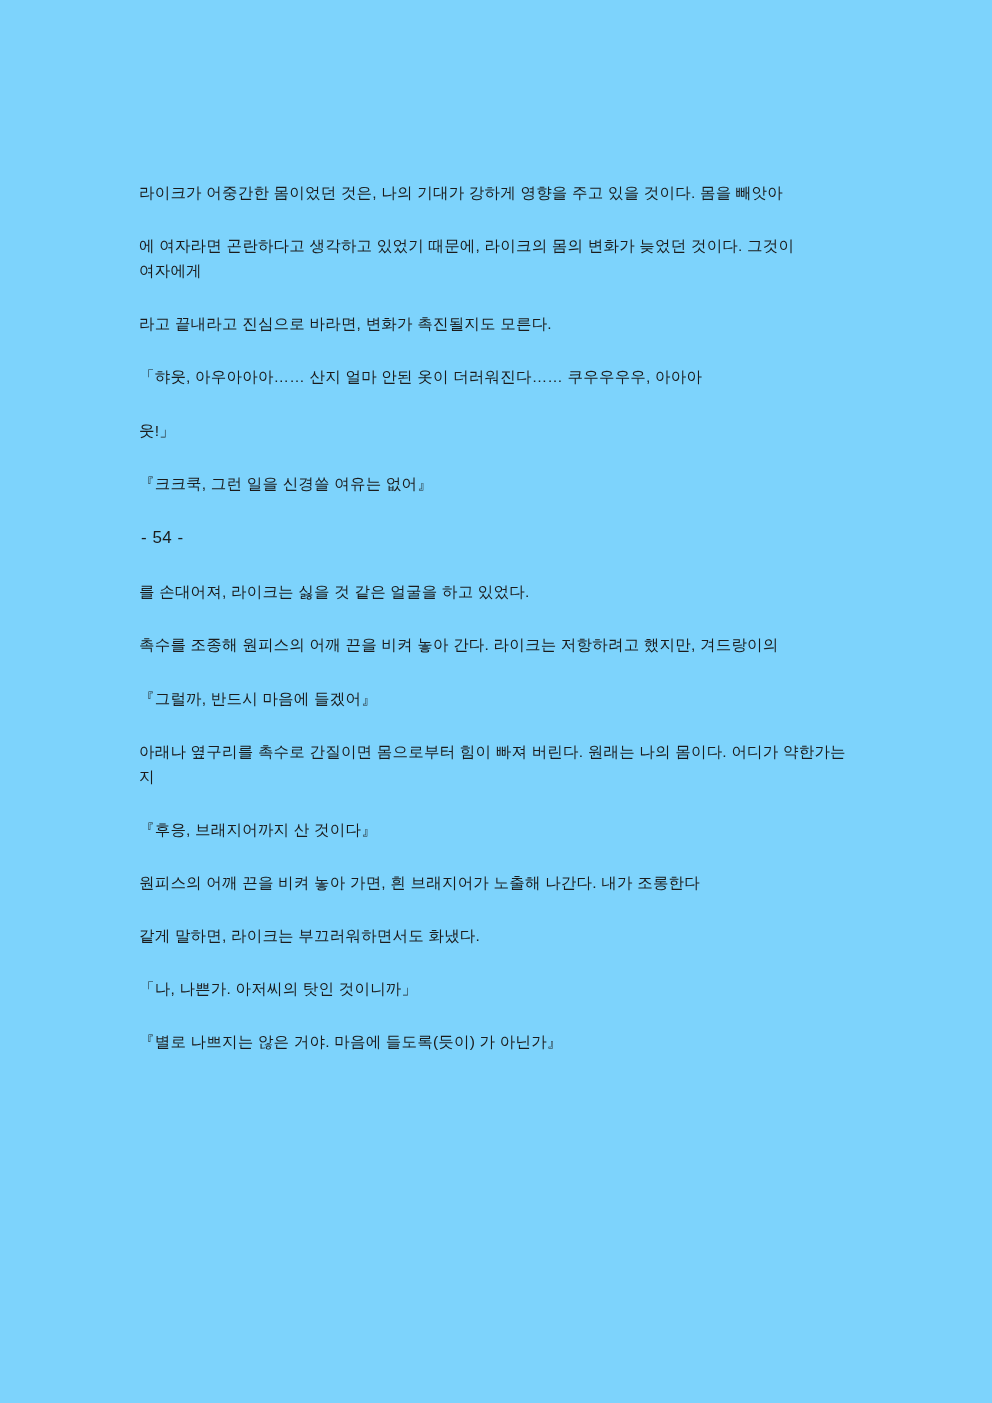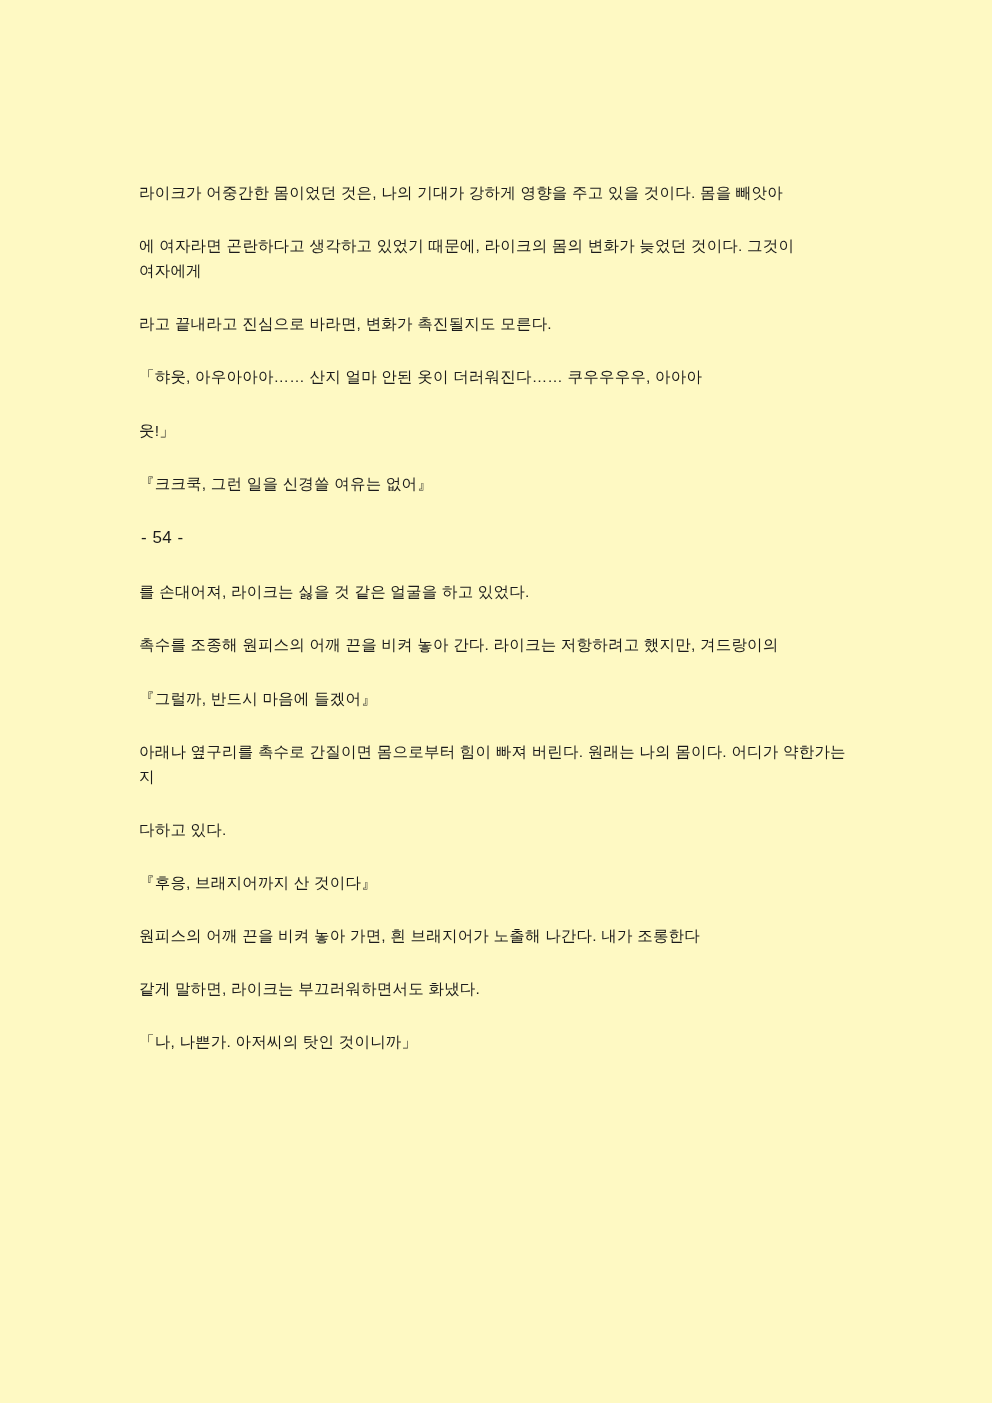--- a/index.html
+++ b/index.html
@@ -12,21 +12,21 @@
     min-height: 1403px;
     font-family: "Liberation Sans", "DejaVu Sans", sans-serif;
     color: #1a1a1a;
   }
   .page {
     position: relative;
     width: 992px;
     min-height: 1403px;
     box-sizing: border-box;
     padding: 180px 135px 60px 139px;
-    background: #fef9c3;
+    background: #7dd3fc;
   }
   .para {
     font-size: 15.5px;
     line-height: 1.62;
     letter-spacing: 0.2px;
     color: #1b1b1b;
     margin: 0 0 28px 0;
     word-break: keep-all;
     white-space: pre-wrap;
   }
@@ -51,19 +51,19 @@
   <p class="para">에 여자라면 곤란하다고 생각하고 있었기 때문에, 라이크의 몸의 변화가 늦었던 것이다. 그것이 여자에게</p>
   <p class="para">라고 끝내라고 진심으로 바라면, 변화가 촉진될지도 모른다.</p>
   <p class="para">「햐웃, 아우아아아…… 산지 얼마 안된 옷이 더러워진다…… 쿠우우우우, 아아아</p>
   <p class="para">웃!」</p>
   <p class="para">『크크쿡, 그런 일을 신경쓸 여유는 없어』</p>
   <p class="page-number">- 54 -</p>
   <p class="para">를 손대어져, 라이크는 싫을 것 같은 얼굴을 하고 있었다.</p>
   <p class="para">촉수를 조종해 원피스의 어깨 끈을 비켜 놓아 간다. 라이크는 저항하려고 했지만, 겨드랑이의</p>
   <p class="para">『그럴까, 반드시 마음에 들겠어』</p>
   <p class="para">아래나 옆구리를 촉수로 간질이면 몸으로부터 힘이 빠져 버린다. 원래는 나의 몸이다. 어디가 약한가는 지</p>
-  <p class="para">다하고 있다.</p>
   <p class="para">『후응, 브래지어까지 산 것이다』</p>
   <p class="para">원피스의 어깨 끈을 비켜 놓아 가면, 흰 브래지어가 노출해 나간다. 내가 조롱한다</p>
   <p class="para">같게 말하면, 라이크는 부끄러워하면서도 화냈다.</p>
   <p class="para">「나, 나쁜가. 아저씨의 탓인 것이니까」</p>
+  <p class="para">『별로 나쁘지는 않은 거야. 마음에 들도록(듯이) 가 아닌가』</p>
 
 </div>
 
 </body></html>

